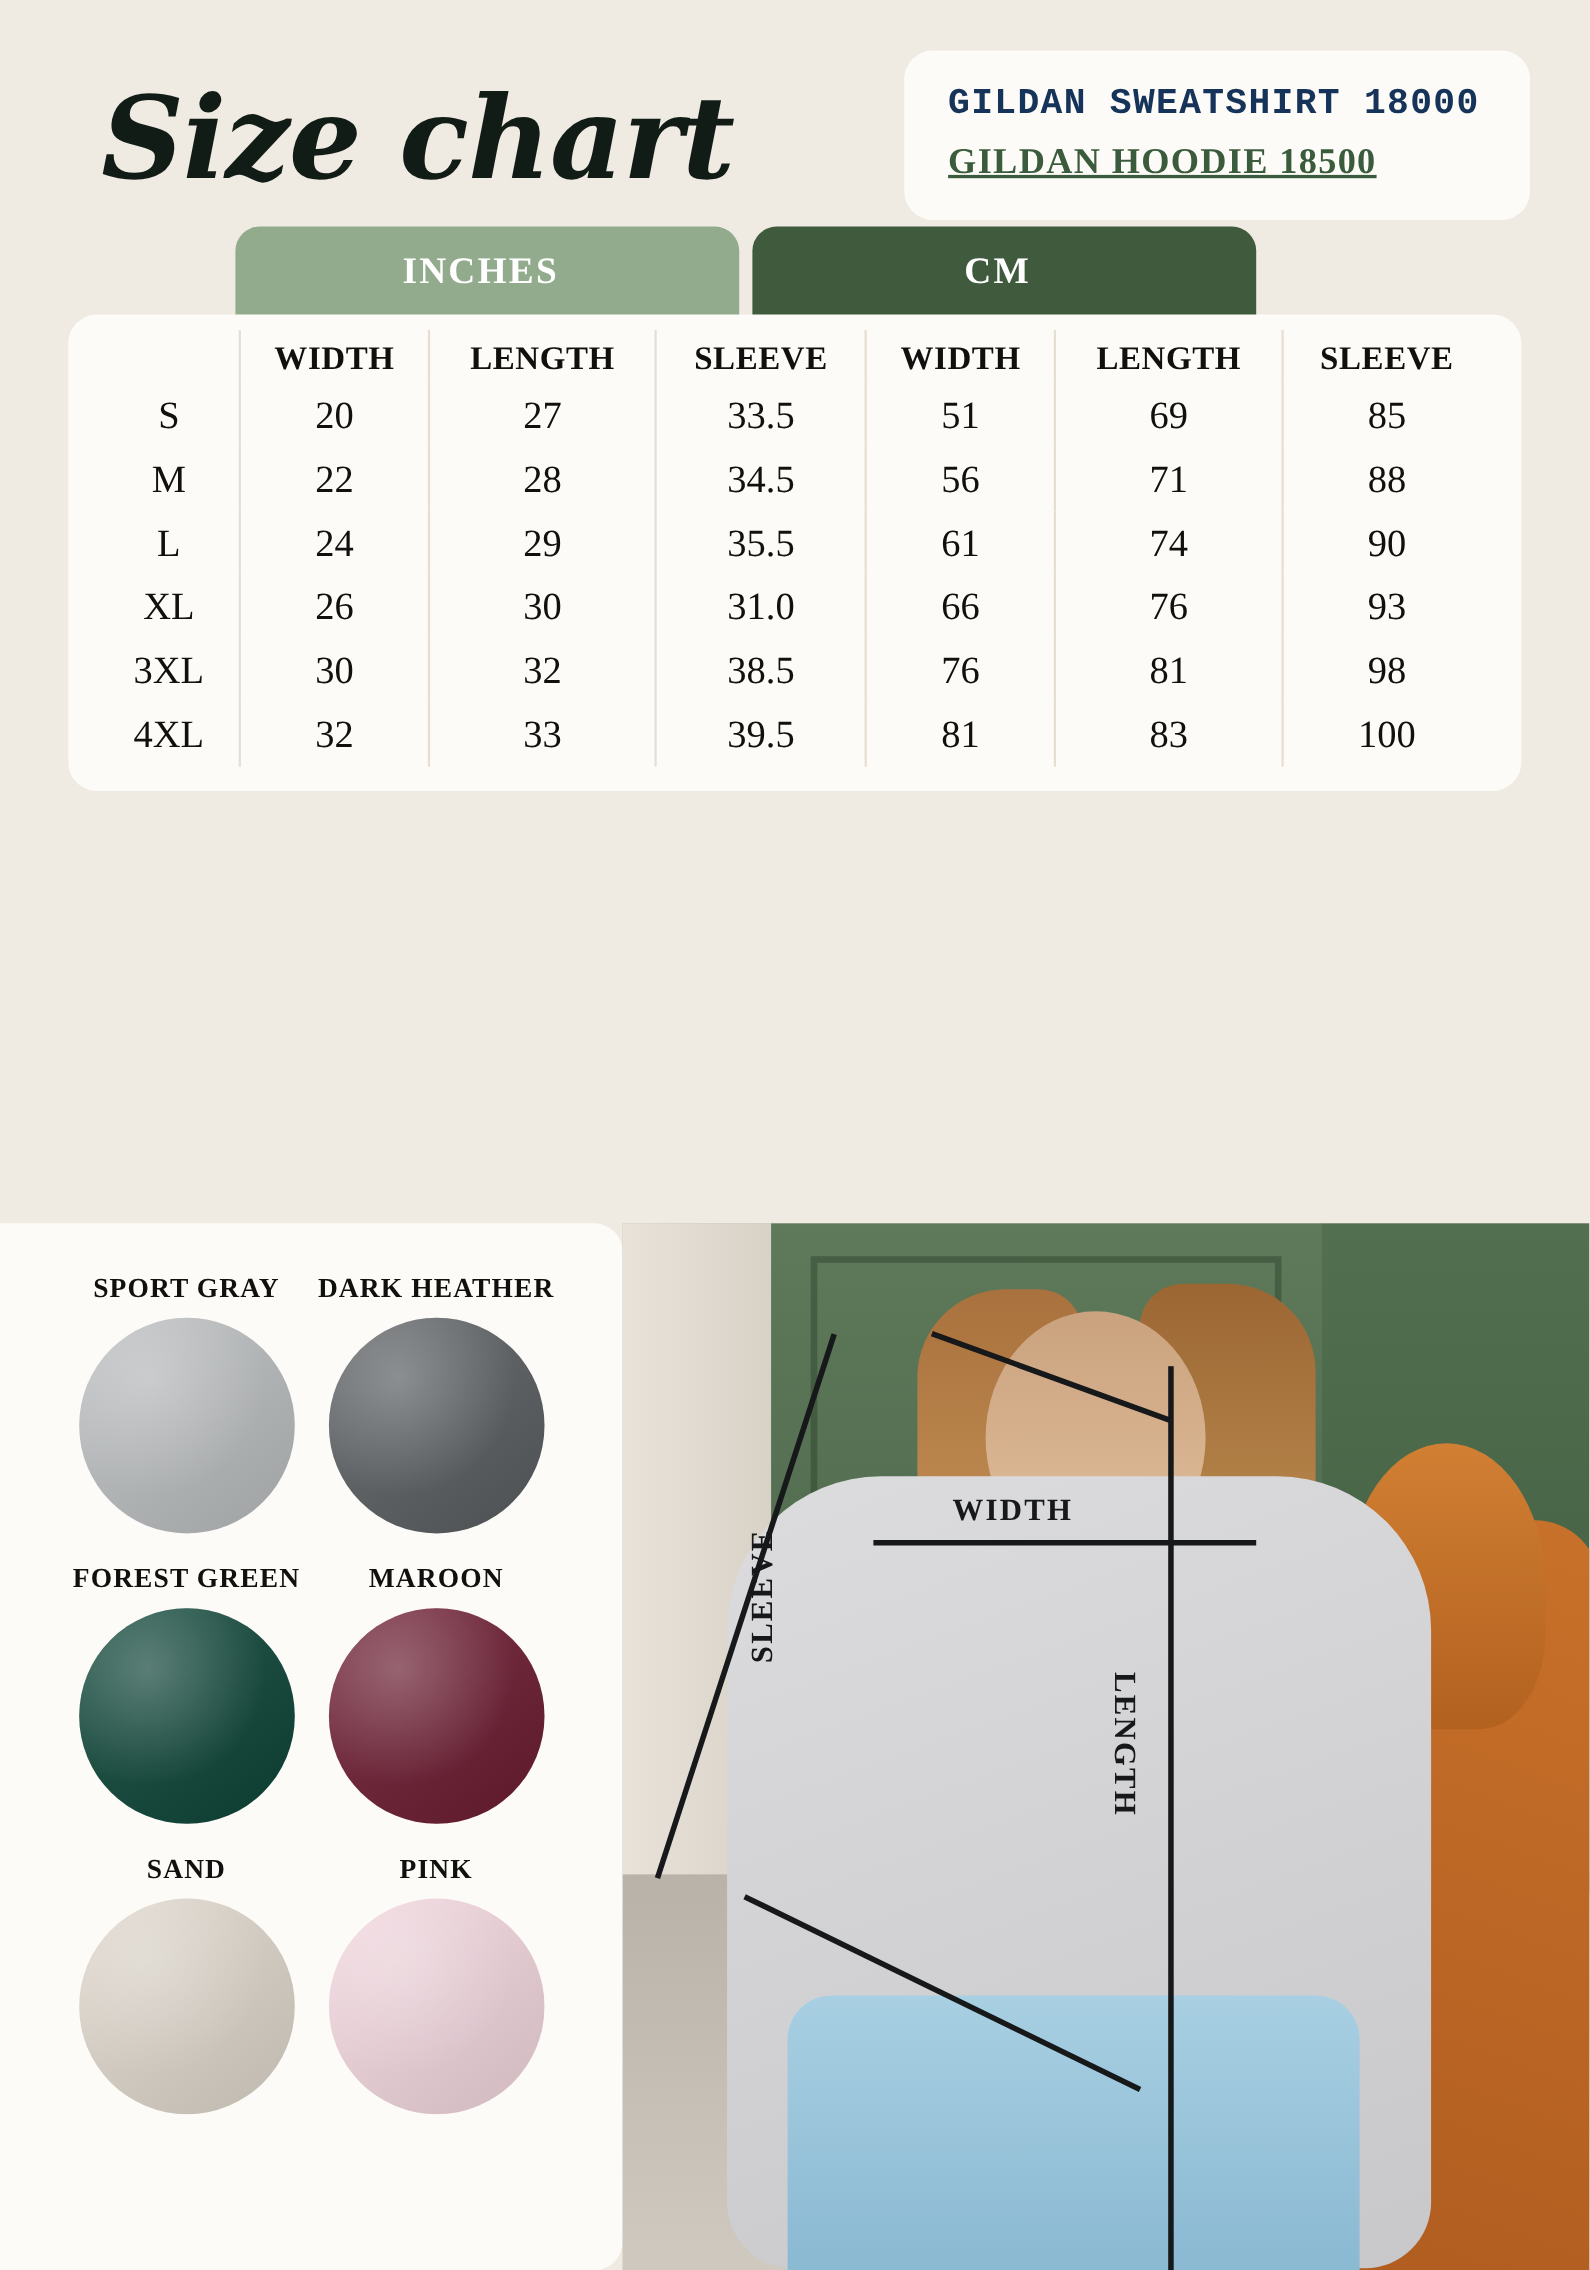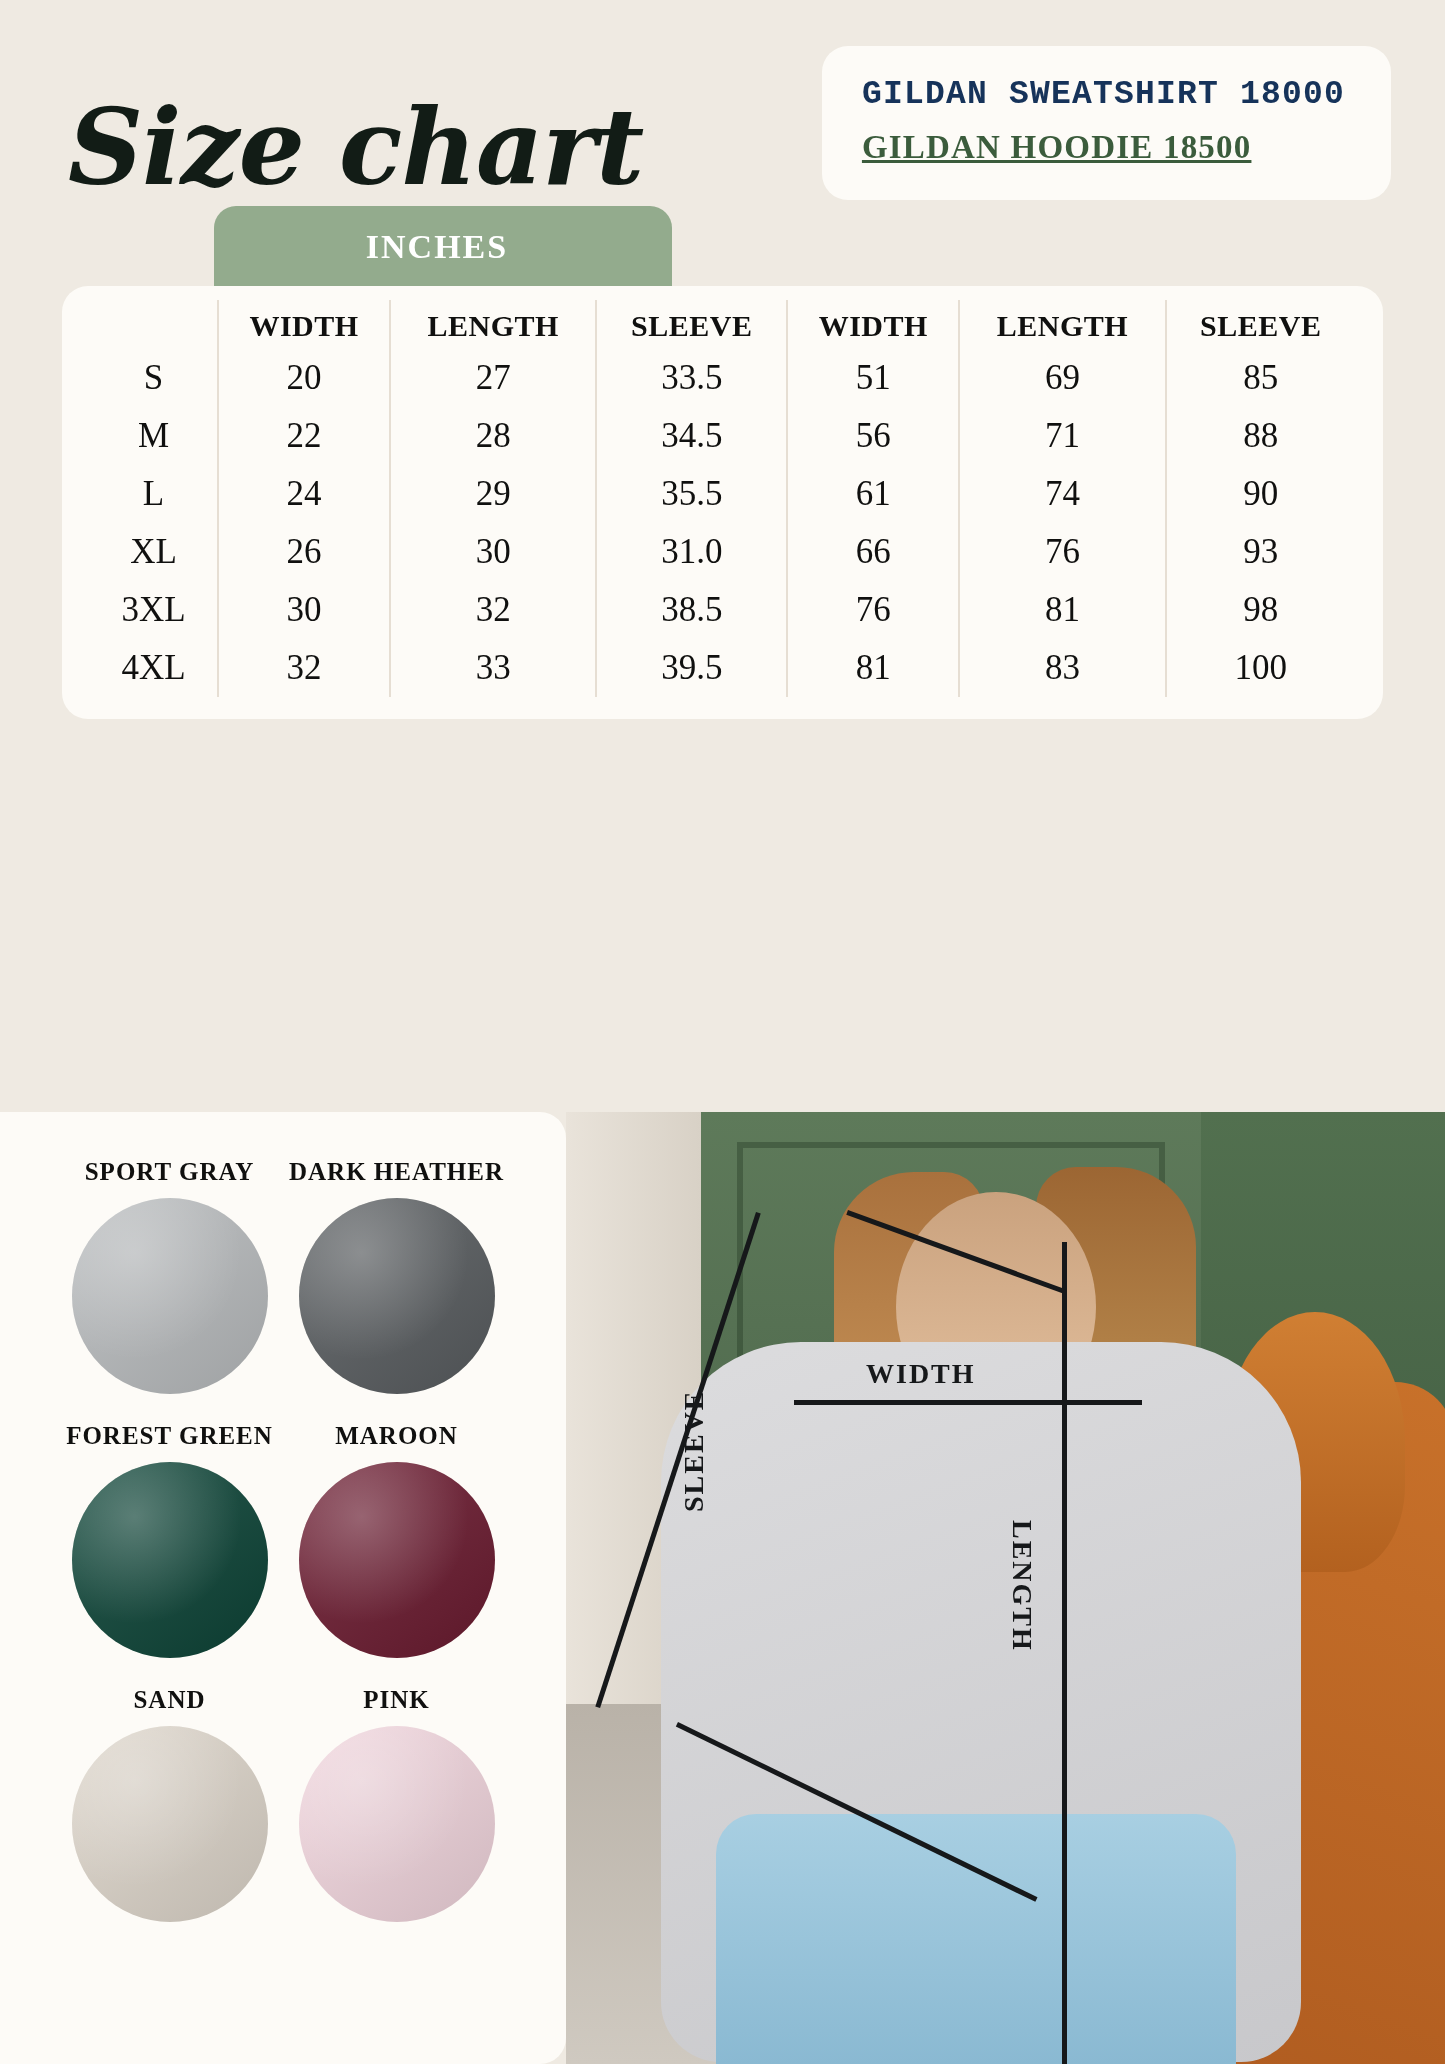--- a/index.html
+++ b/index.html
@@ -9,22 +9,22 @@
     height: 2064px;
     background: #efeae2;
     font-family: "Liberation Serif", serif;
     overflow: hidden;
     position: relative;
   }
 
   
   .header {
     display: flex;
-    align-items: flex-end;
-    padding: 22px 40px 0 40px;
+    align-items: center;
+    padding: 22px 40px 0 64px;
     height: 200px;
   }
   .title-script {
     font-family: "DejaVu Serif", serif;
     font-style: italic;
     font-weight: 700;
     font-size: 104px;
     color: #121c16;
     line-height: 1;
     letter-spacing: -1px;
@@ -242,20 +242,21 @@
   <div class="title-script">Size chart</div>
   <div class="header-right">
     <div class="prod-line-1">GILDAN SWEATSHIRT 18000</div>
     <div class="prod-line-2">GILDAN HOODIE 18500</div>
   </div>
 </div>
 
 <div class="table-wrap">
   <div class="unit-bar">
     <div class="unit-inches">INCHES</div>
+    <div class="unit-cm">CM</div>
   </div>
 
   <div class="table-card">
     <table>
       <colgroup>
         <col class="c0">
           <col>
           <col>
           <col>
           <col>

